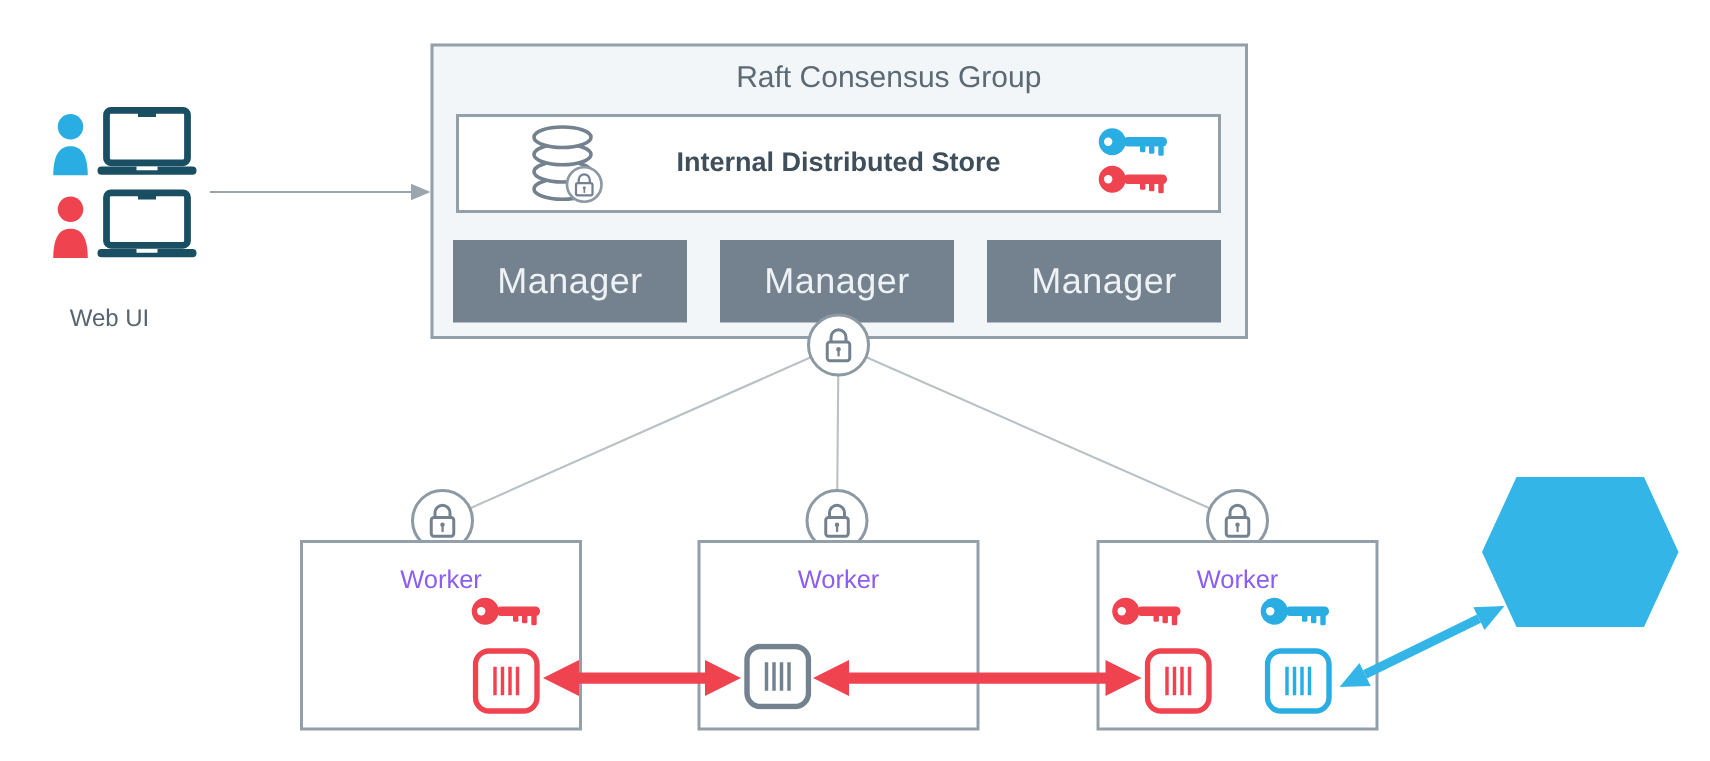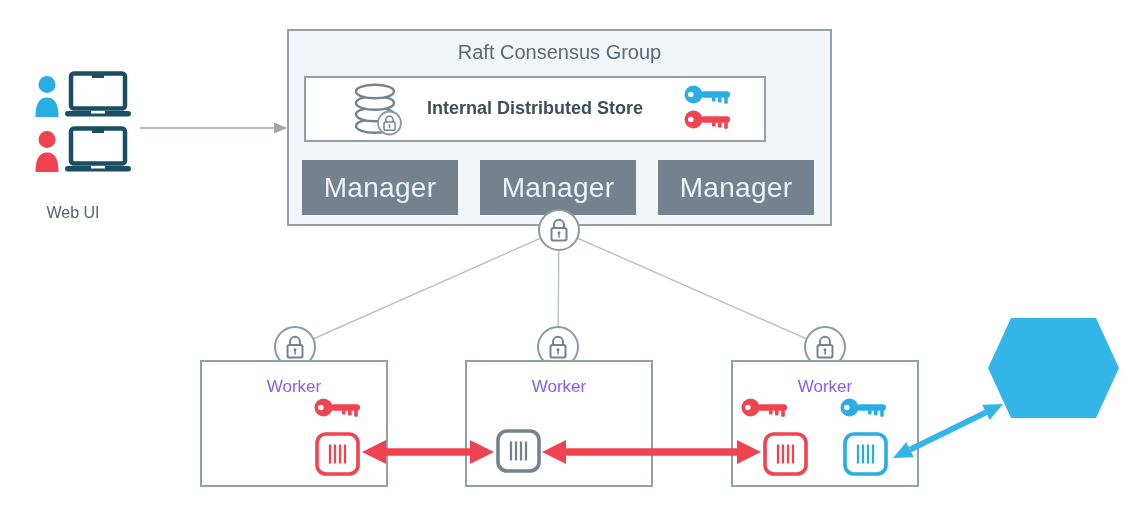--- a/index.html
+++ b/index.html
@@ -6,21 +6,21 @@
   #canvas{
     position:relative;width:1140px;height:507px;background:#ffffff;
     font-family:"Liberation Sans", sans-serif;overflow:hidden;
   }
   .abs{position:absolute;}
   .box-border{border:2px solid #93a0aa;box-sizing:border-box;}
   .raft-box{background:#f3f6f8;}
   .store-box{background:#ffffff;}
   .manager-box{
     background:#74828f;display:flex;align-items:center;justify-content:center;
-    color:#eef2f4;font-size:28px;letter-spacing:0.3px;
+    color:#eef2f4;font-size:24px;letter-spacing:0.3px;
   }
   .worker-box{background:#ffffff;}
   .title-text{color:#5b6a74;font-size:20px;text-align:center;}
   .store-label{color:#3e4e5a;font-size:18px;font-weight:bold;text-align:center;}
   .worker-label{color:#8b5cf6;font-size:17px;text-align:center;}
   .small-label{color:#566571;font-size:16px;text-align:center;}
   .ext-label{color:#ffffff;font-size:16px;line-height:20px;text-align:center;}
   .lock-circle{
     width:42px;height:42px;border-radius:50%;background:#ffffff;
     border:2px solid #8d99a3;box-sizing:border-box;
@@ -61,23 +61,23 @@
 
   <div class="abs small-label" style="left:23px;top:204px;width:100px;">Web UI</div>
 
   <svg class="abs" style="left:138px;top:119px;" width="150" height="18" viewBox="0 0 150 18">
     <line x1="2" y1="9" x2="136" y2="9" stroke="#99a6ad" stroke-width="1.4"></line>
     <polygon points="136,3.5 136,14.5 149,9" fill="#99a6ad"></polygon>
   </svg>
 
   <div class="abs box-border raft-box" style="left:287px;top:29px;width:545px;height:197px;"></div>
 
-  <div class="abs title-text" style="left:287px;top:41px;width:545px;">Raft Consensus Group</div>
-
-  <div class="abs box-border store-box" style="left:304px;top:76px;width:462px;height:66px;">
+  <div class="abs title-text" style="left:287px;top:41px;width:545px;padding-left:33px;">Raft Consensus Group</div>
+
+  <div class="abs box-border store-box" style="left:304px;top:76px;width:510px;height:66px;">
 
     <svg class="abs" style="left:48px;top:3px;" width="48" height="58" viewBox="0 0 48 58">
       <g fill="#ffffff" stroke="#74828f" stroke-width="2.4">
         <ellipse cx="21" cy="45" rx="19" ry="6.8"></ellipse>
         <ellipse cx="21" cy="33.5" rx="19" ry="6.8"></ellipse>
         <ellipse cx="21" cy="22" rx="19" ry="6.8"></ellipse>
         <ellipse cx="21" cy="10.5" rx="19" ry="6.8"></ellipse>
       </g>
       <g>
         <circle cx="35.5" cy="42" r="11.5" fill="#ffffff" stroke="#8d99a3" stroke-width="1.8"></circle>

